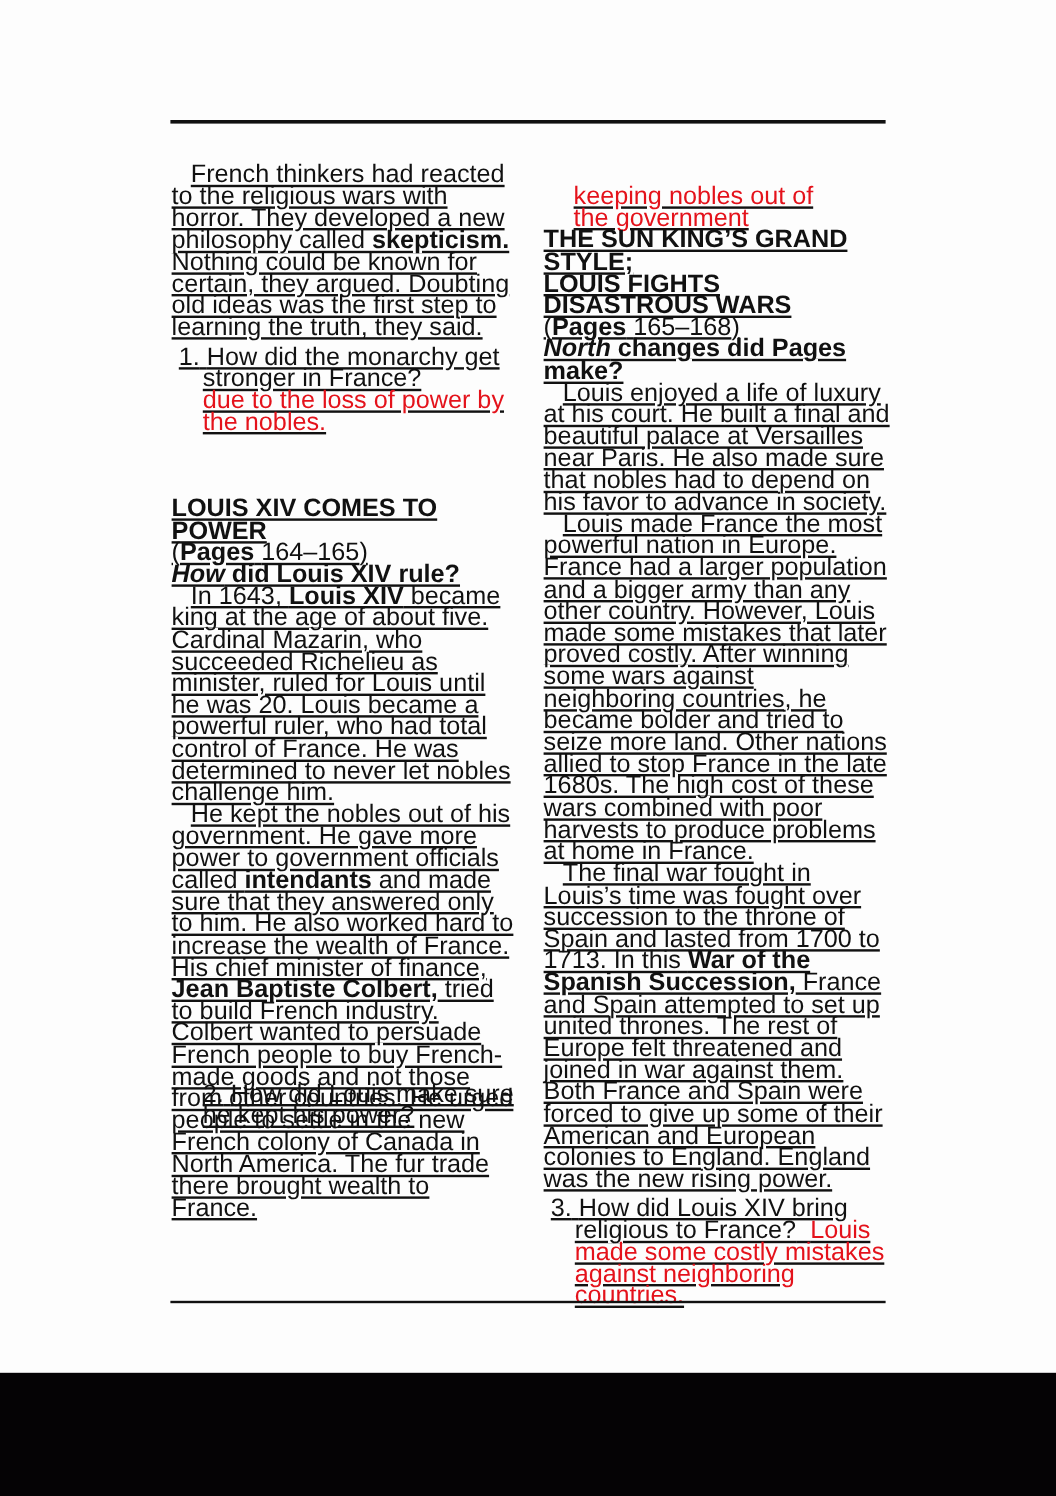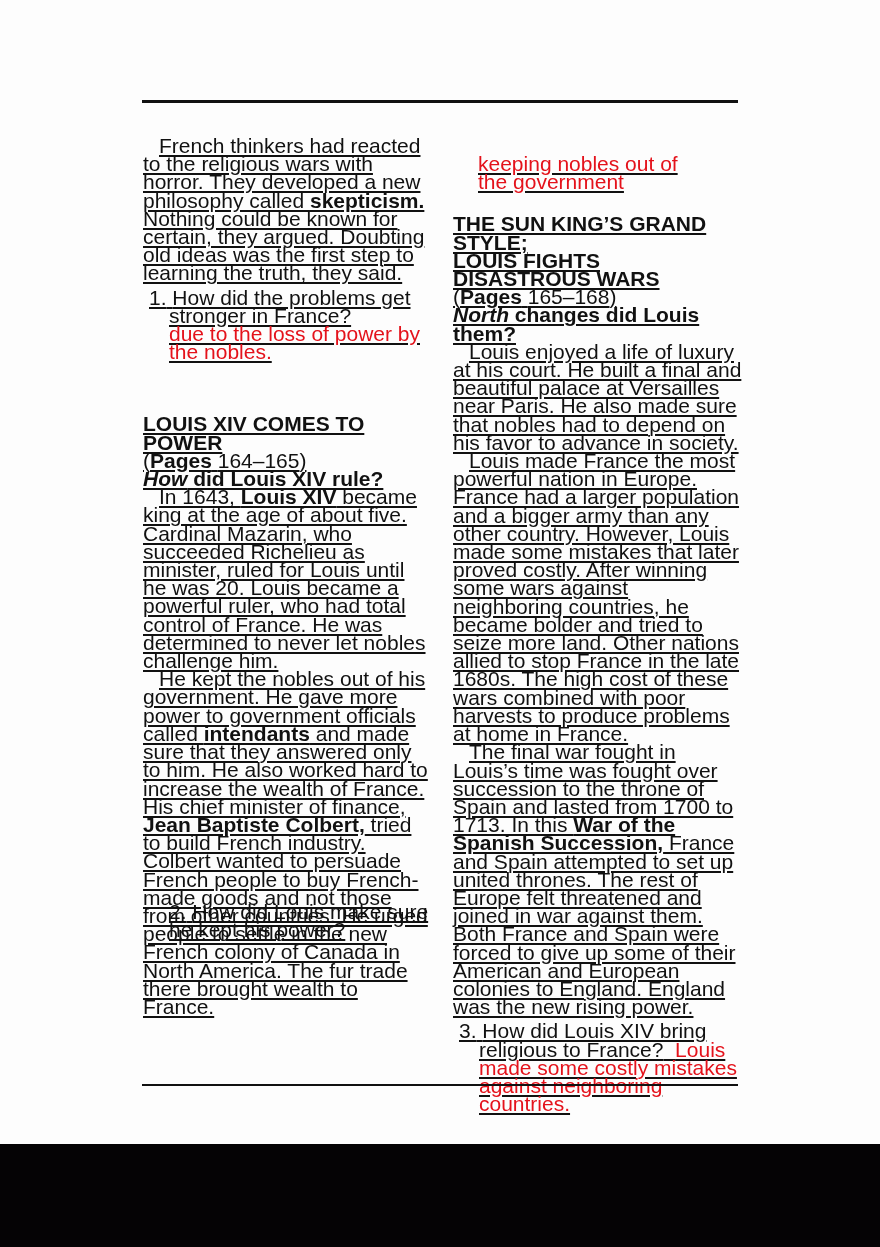--- a/index.html
+++ b/index.html
@@ -27,44 +27,44 @@
   </style>
 </head>
 <body>
 
 <div class="page">
   <div class="rule-top"></div>
 
   <div class="col col-left">
     <p class="indent"><span>French thinkers had reacted to the religious wars with horror. They developed a new philosophy called </span><b>skepticism.</b><span> Nothing could be known for certain, they argued. Doubting old ideas was the first step to learning the truth, they said.</span></p>
 
-    <p class="q"><span>1.</span> <span>How did the problems get stronger in France?</span></p>
+    <p class="q"><span>1.</span> <span>How did the monarchy get stronger in France?</span></p>
     <p class="ans red" style="">due to the loss of power by the nobles.</p>
 
     <div style="margin-top:54px;">
       <p class="heading">LOUIS XIV COMES TO POWER</p>
       <p>(<b>Pages</b> <span>164–165</span>)</p>
       <p class="heading"><i>How</i><span> did Louis XIV rule?</span></p>
       <p class="indent"><span>In 1643, </span><b>Louis XIV</b><span> became king at the age of about five. Cardinal Mazarin, who succeeded Richelieu as minister, ruled for Louis until he was 20. Louis became a powerful ruler, who had total control of France. He was determined to never let nobles challenge him.</span></p>
       <p class="indent"><span>He kept the nobles out of his government. He gave more power to government officials called </span><b>intendants</b><span> and made sure that they answered only to him. He also worked hard to increase the wealth of France. His chief minister of finance, </span><b>Jean Baptiste Colbert,</b><span> tried to build French industry. Colbert wanted to persuade French people to buy French-made goods and not those from other countries. He urged people to settle in the new French colony of Canada in North America. The fur trade there brought wealth to France.</span></p>
     </div>
   </div>
 
   <div class="col abs" style="left:169px; top:903px; width:270px;">
     <p><span>2.</span> <span>How did Louis make sure he kept his power?</span></p>
   </div>
 
   <div class="col col-right">
     <p class="red" style="padding-left:25px; width:200px;">keeping nobles out of the government</p>
 
-    <div style="margin-top:24px;">
+    <div style="">
       <p class="heading">THE SUN KING’S GRAND STYLE;</p>
       <p class="heading">LOUIS FIGHTS DISASTROUS WARS</p>
       <p>(<b>Pages</b> <span>165–168</span>)</p>
-      <p class="heading"><i>North</i><span> changes did Louis them?</span></p>
+      <p class="heading"><i>North</i><span> changes did Pages make?</span></p>
       <p class="indent">Louis enjoyed a life of luxury at his court. He built a final and beautiful palace at Versailles near Paris. He also made sure that nobles had to depend on his favor to advance in society.</p>
       <p class="indent">Louis made France the most powerful nation in Europe. France had a larger population and a bigger army than any other country. However, Louis made some mistakes that later proved costly. After winning some wars against neighboring countries, he became bolder and tried to seize more land. Other nations allied to stop France in the late 1680s. The high cost of these wars combined with poor harvests to produce problems at home in France.</p>
       <p class="indent"><span>The final war fought in Louis’s time was fought over succession to the throne of Spain and lasted from 1700 to 1713. In this </span><b>War of the Spanish Succession,</b><span> France and Spain attempted to set up united thrones. The rest of Europe felt threatened and joined in war against them. Both France and Spain were forced to give up some of their American and European colonies to England. England was the new rising power.</span></p>
       <p class="q"><span>3.</span> <span>How did Louis XIV bring religious to France?</span>&nbsp; <span class="red">Louis made some costly mistakes against neighboring countries.</span></p>
     </div>
   </div>
 
   <div class="rule-bottom"></div>
 </div>
 

